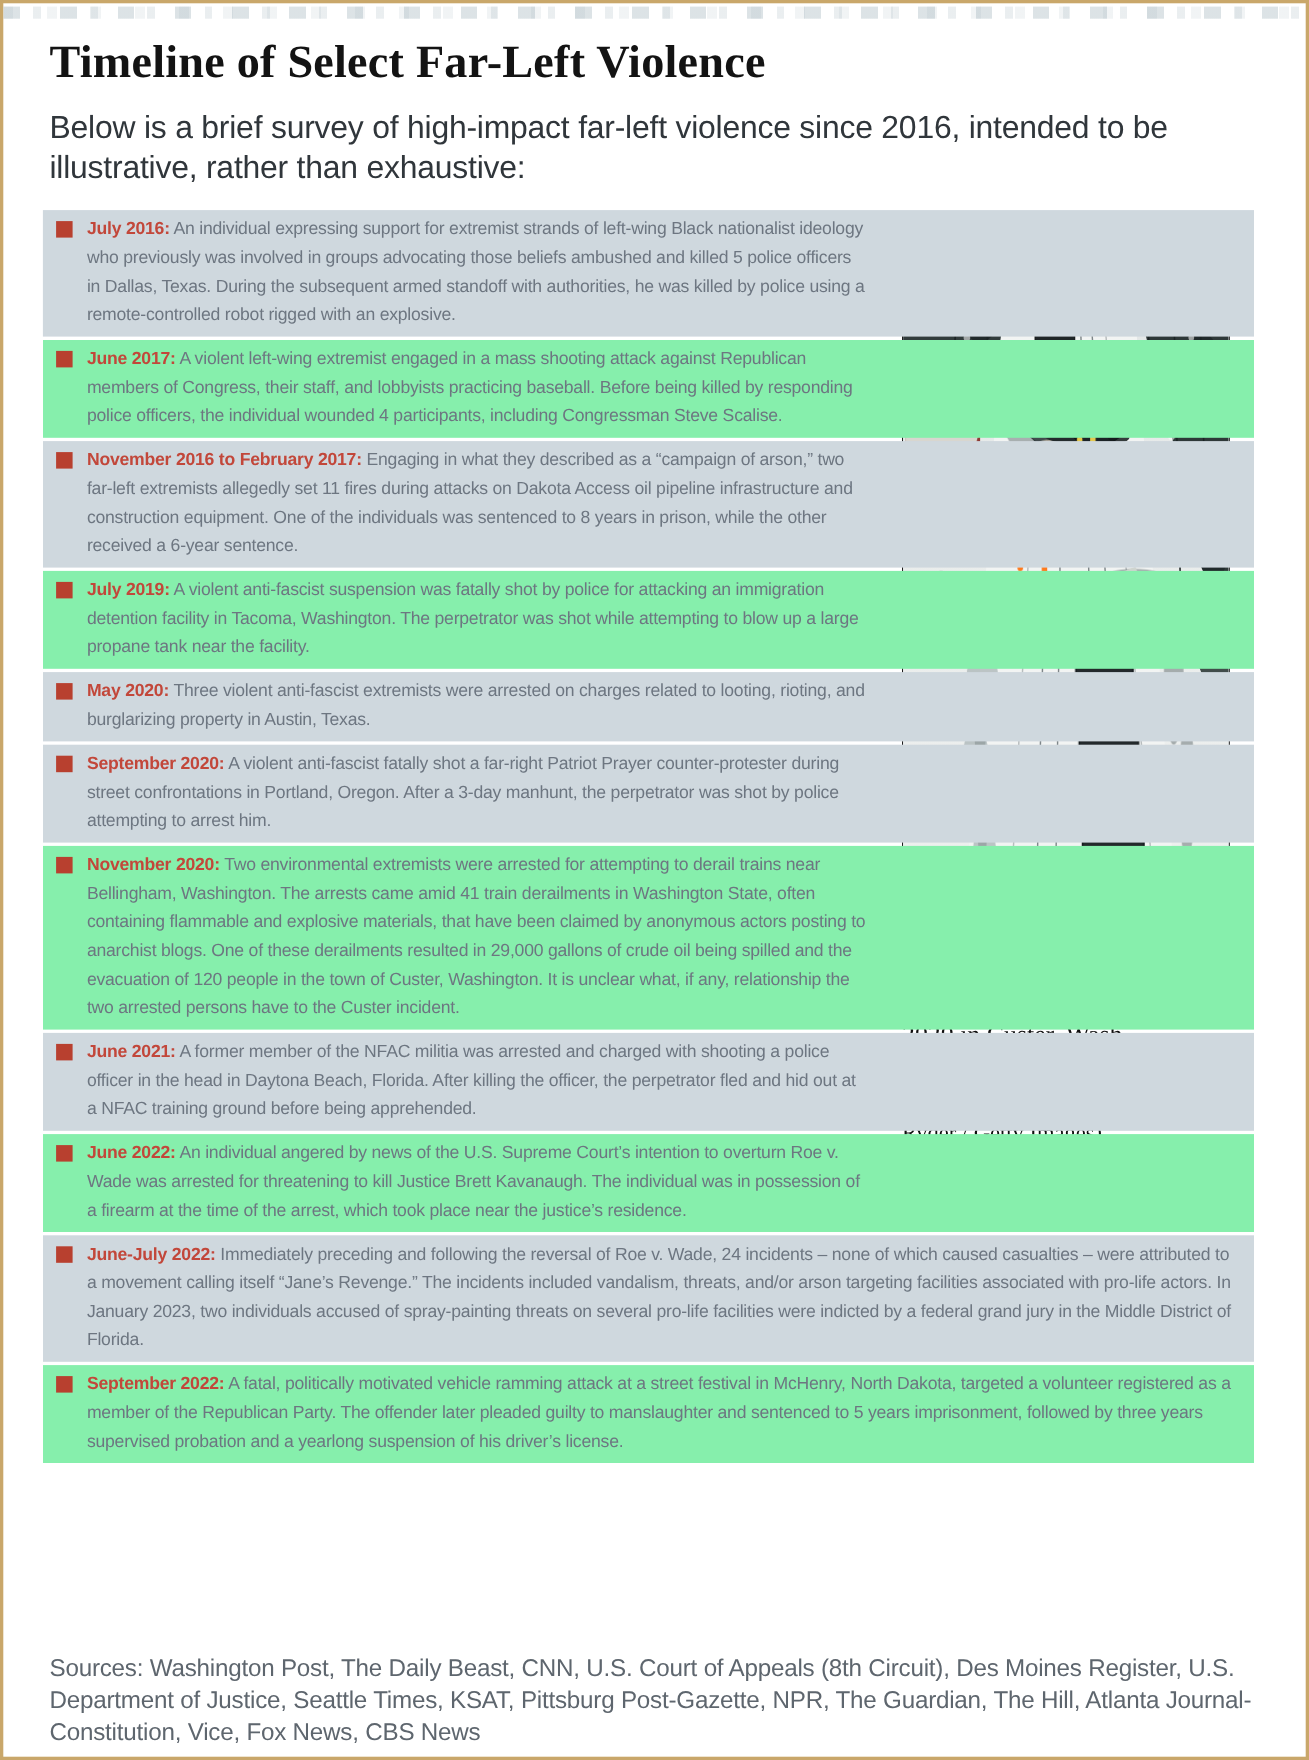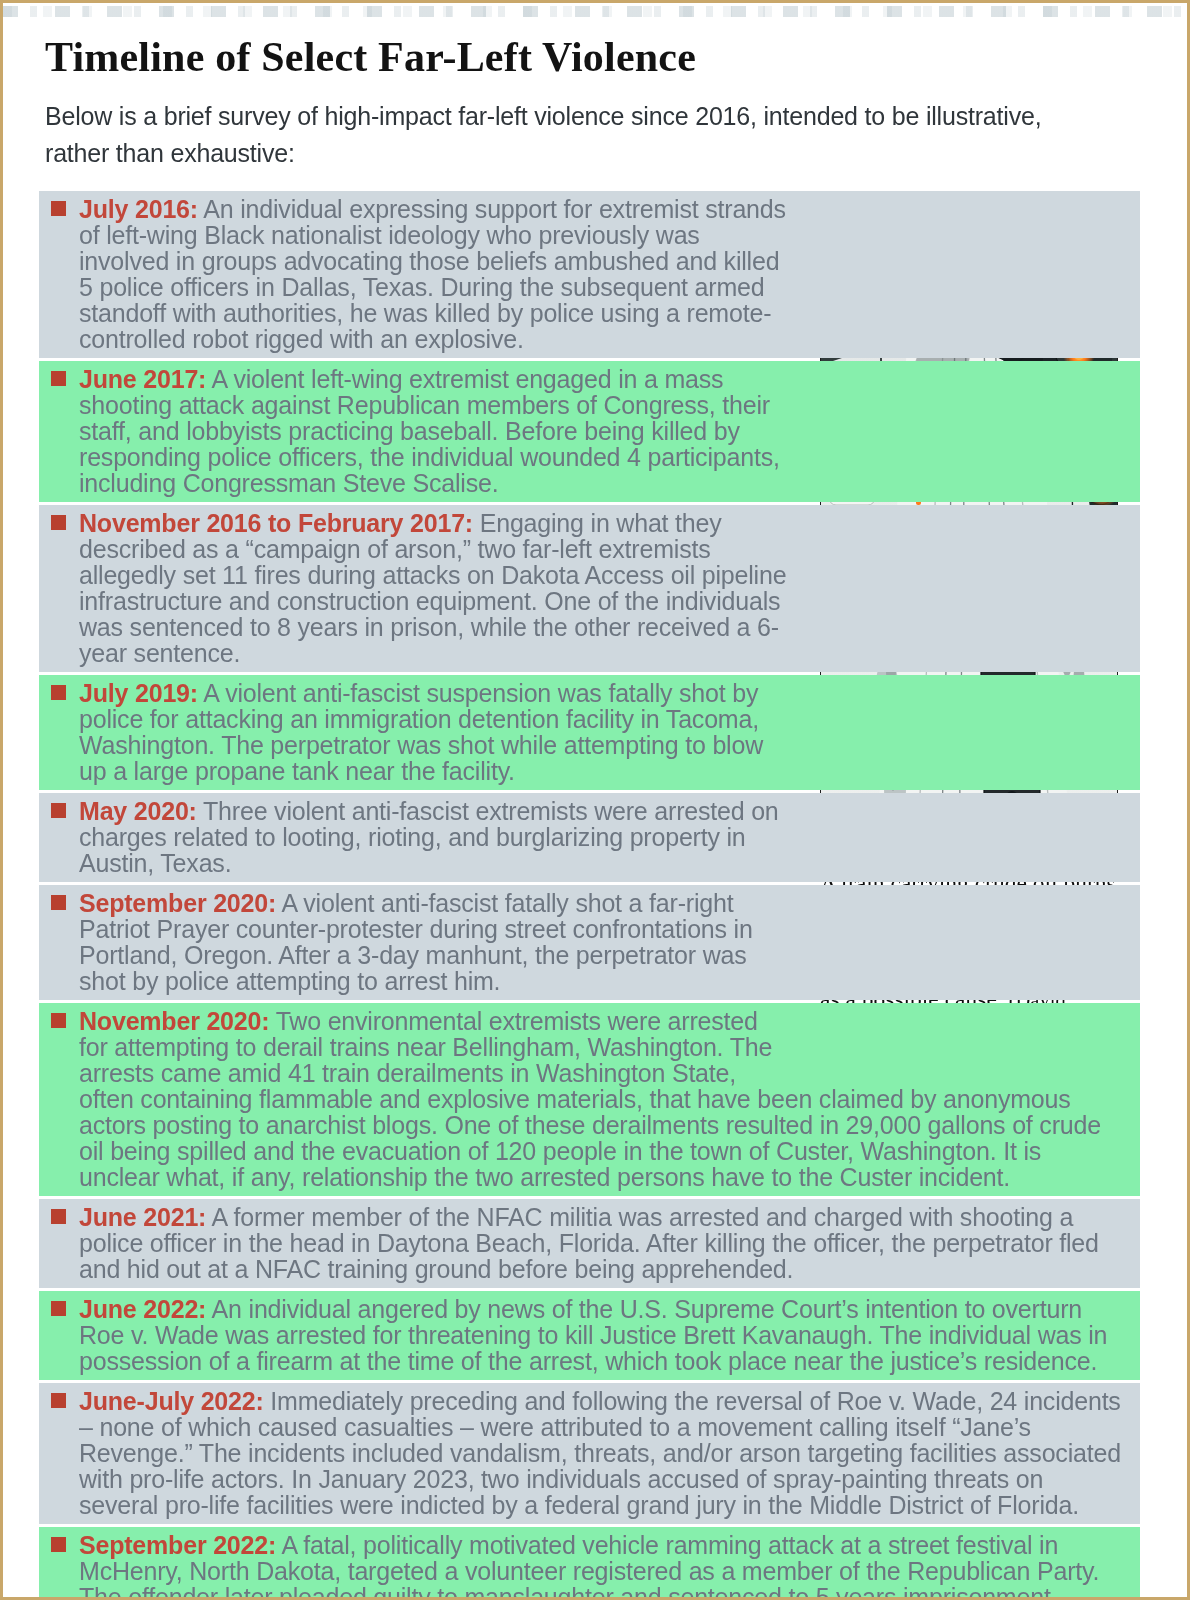--- a/index.html
+++ b/index.html
@@ -14,40 +14,40 @@
     background:
       repeating-linear-gradient(90deg, rgba(140,162,172,.30) 0 15px, transparent 15px 27px, rgba(140,162,172,.18) 27px 34px, transparent 34px 52px),
       repeating-linear-gradient(90deg, rgba(140,162,172,.12) 0 9px, transparent 9px 40px);
   }
   header{ padding:20px 42px 0 42px; }
   h1{
     font-family:"Liberation Serif", serif; font-weight:700; color:#131313;
     font-size:42px; line-height:48px; margin:10px 0 17px 0; letter-spacing:.2px;
   }
   .subtitle{
-    font-size:25px; line-height:37px; color:#30363b; margin:16px 0 19px 0;
+    font-size:29px; line-height:37px; color:#30363b; margin:16px 0 19px 0;
     max-width:1060px; letter-spacing:-.2px;
   }
   .timeline{ margin:0 47px 0 36px; }
   
   .photo-figure{
     float:right; margin:0; background:#ffffff;
     width:298px; padding:5px 22px 24px 31px;
   }
   .photo-frame{ width:296px; height:656px; border:1px solid #1d1d1d; background:#e7eaea; }
   .photo-frame svg{ display:block; }
   figcaption{
     margin-top:15px; font-family:"Liberation Serif", serif; color:#0e0e0e;
     font-size:23.5px; line-height:29px;
   }
   .credit{ font-size:20.5px; margin-left:6px; }
   
   .entry{
     position:relative; padding:5px 16px 6px 40px; margin-bottom:3px;
-    font-size:25px; line-height:26px; letter-spacing:-.2px; color:#6d7681;
+    font-size:16px; line-height:26px; letter-spacing:-.2px; color:#6d7681;
   }
   .entry.dark{ background:#cfd8de; }
   .entry.light{ background:#86efac; }
   .bullet{
     position:absolute; left:12px; top:10px; width:15px; height:15px;
     background:#b8402f;
   }
   .entry-date{ font-weight:700; color:#c2473a; }
   footer{ margin-top:auto; padding:0 42px 8px 42px; }
   .sources{ font-size:22px; line-height:29px; color:#5e666e; margin:12px 0 0 0; letter-spacing:-.2px; }

